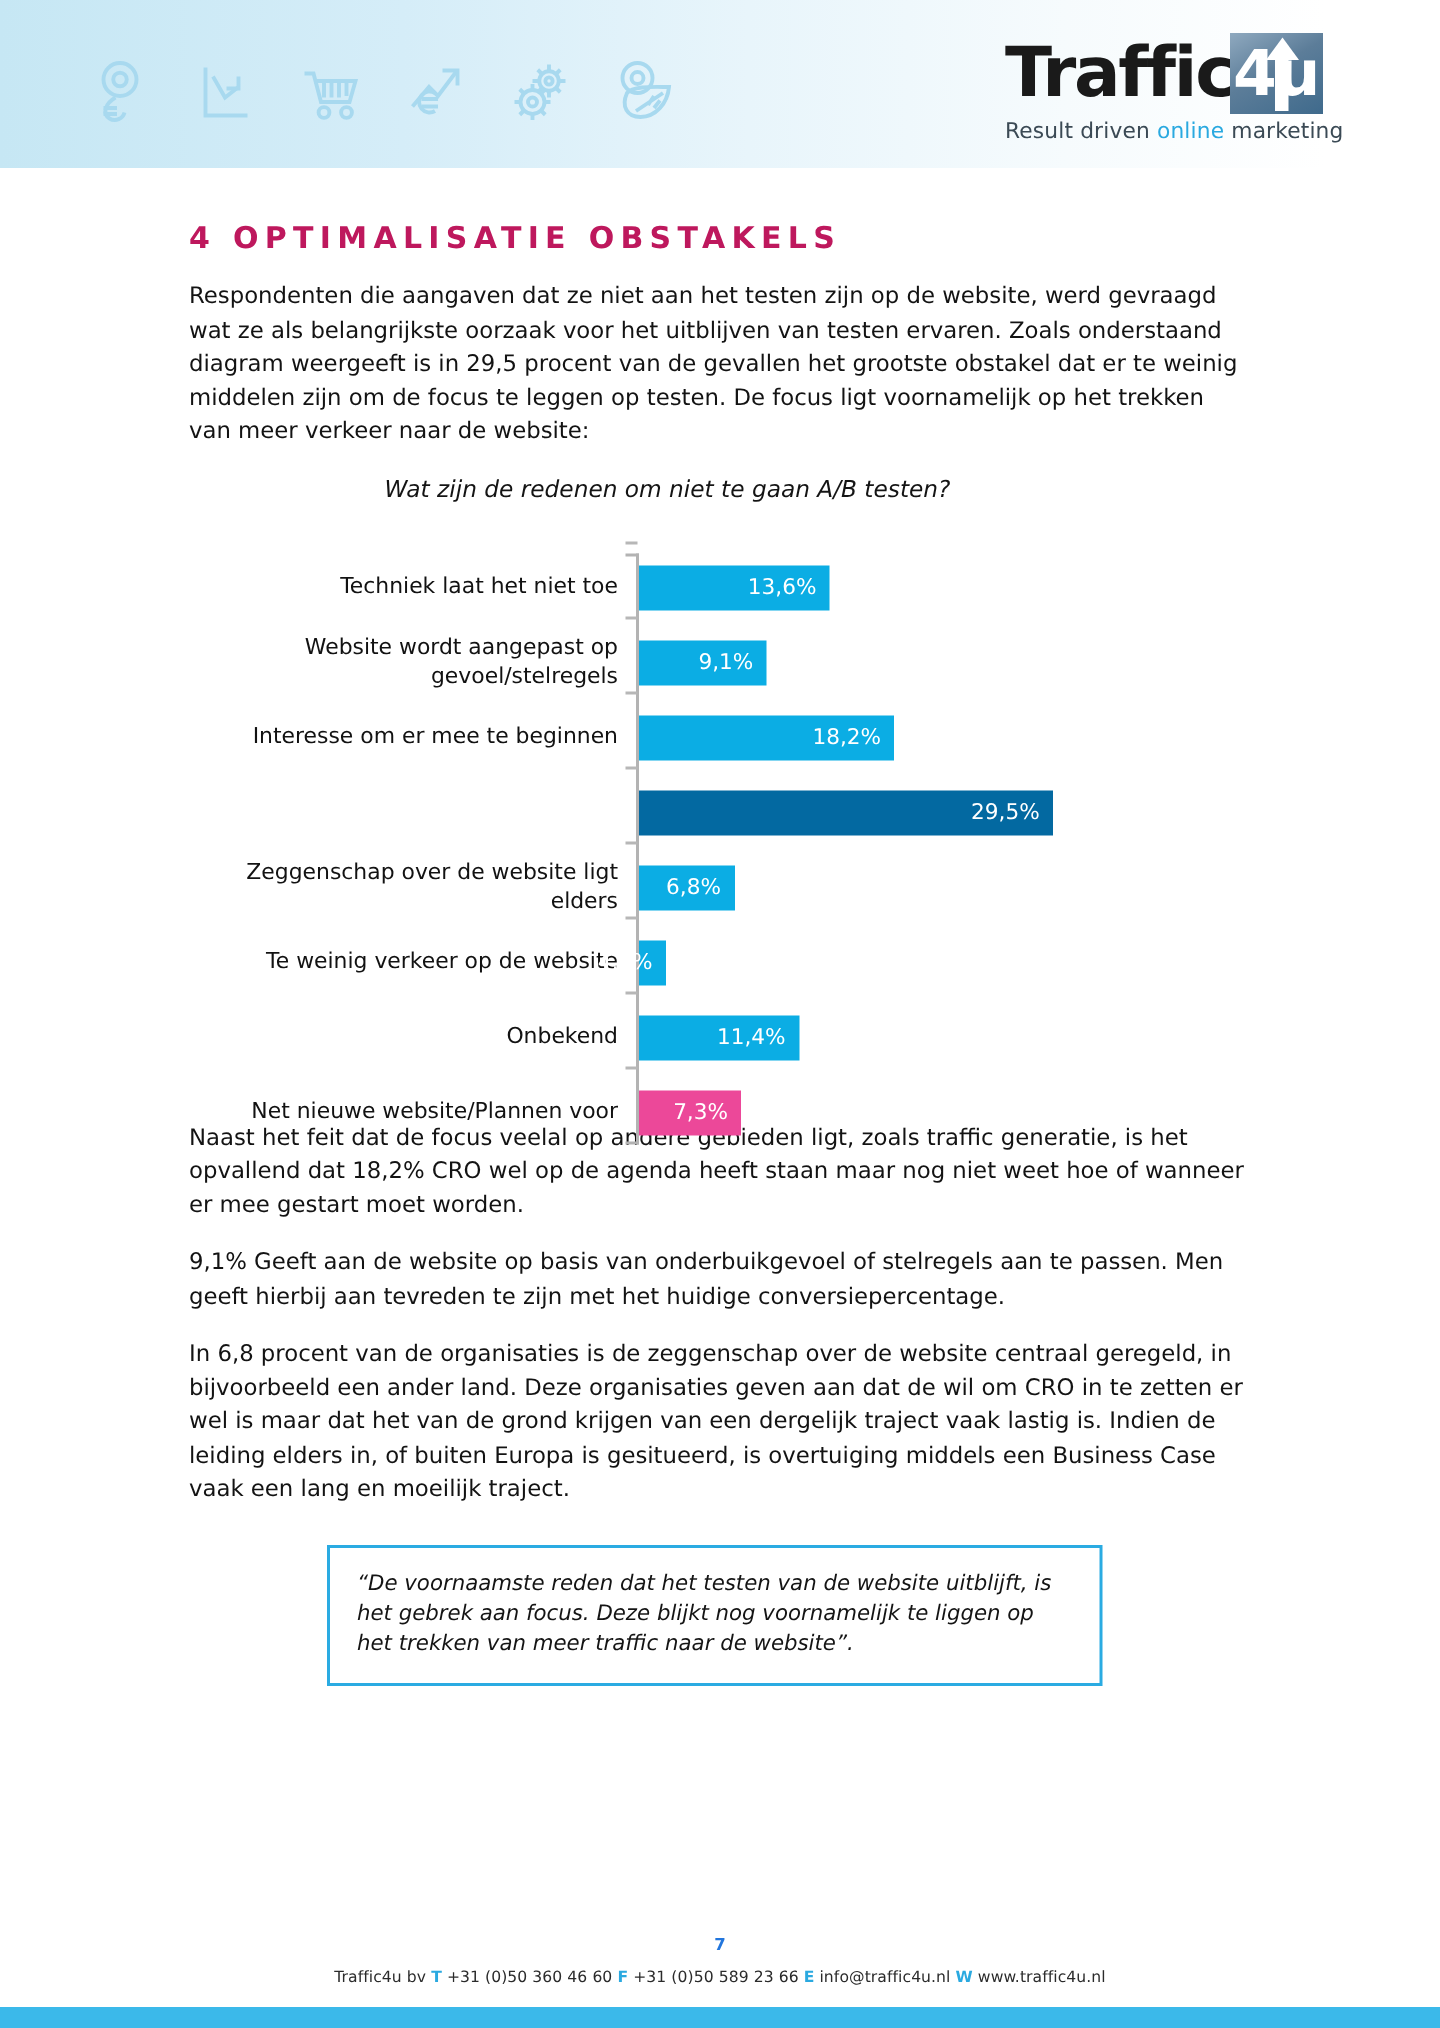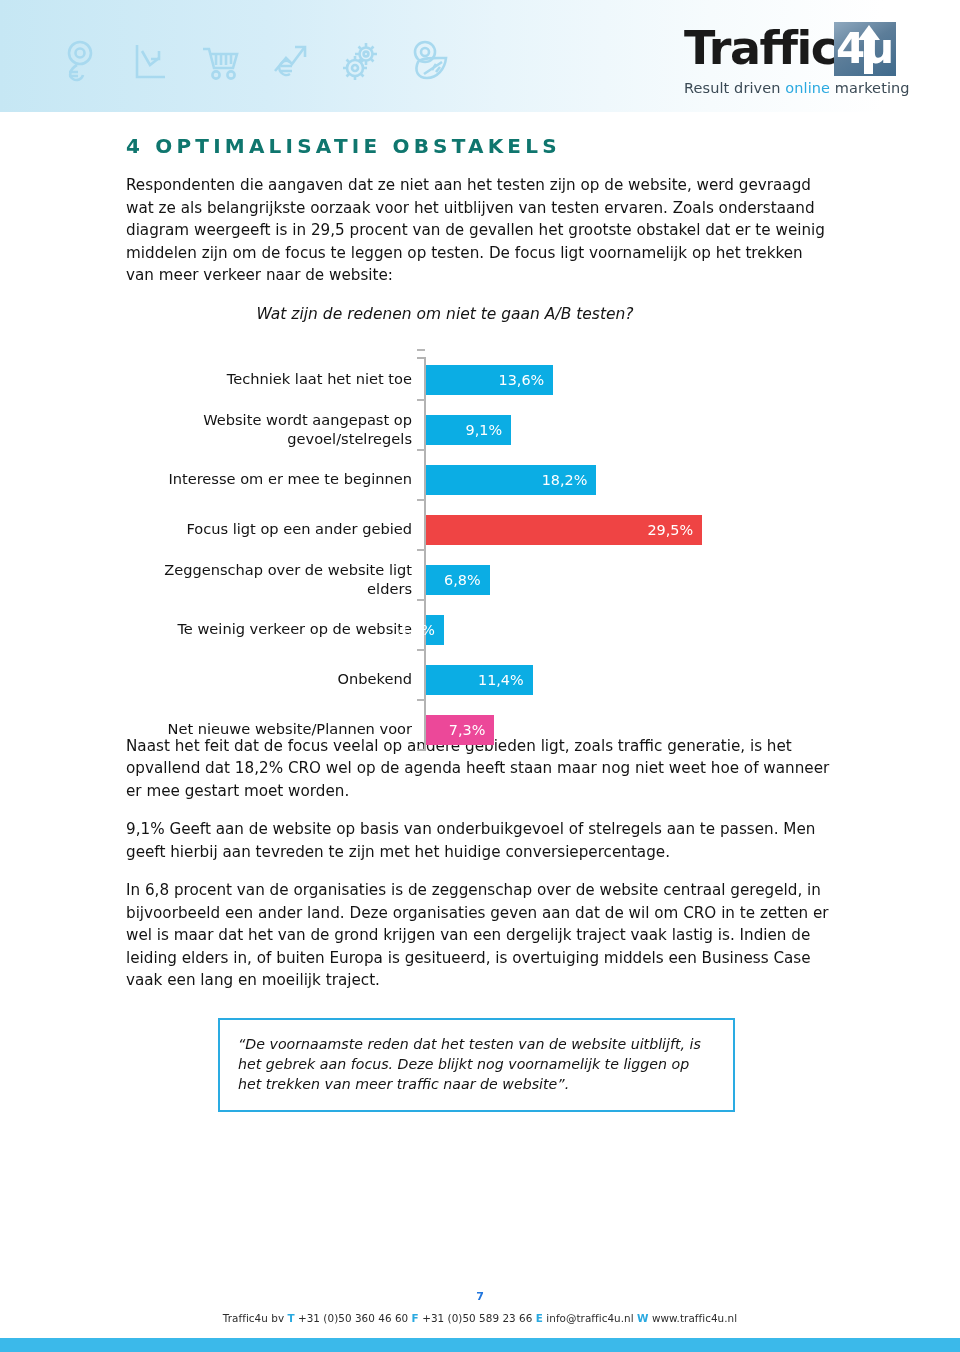--- a/index.html
+++ b/index.html
@@ -28,21 +28,21 @@
     left: 58px; top: 38px;
     display: flex;
     gap: 26px;
     align-items: center;
   }
   .hicon { width: 44px; height: 46px; display: block; }
   .hicon svg { display:block; }
 
   .logo-wrap {
     position: absolute;
-    right: 64px; top: 22px;
+    right: 78px; top: 22px;
     width: 212px;
     text-align: left;
   }
   .logo-row {
     display: flex;
     align-items: flex-start;
     height: 54px;
   }
   .logo-word {
     font-family: "DejaVu Sans", sans-serif;
@@ -92,25 +92,25 @@
   }
   .logo-tag .hl { color: #2aa9e0; }
 
   
   .content {
     position: absolute;
     left: 126px; top: 130px;
     width: 708px;
   }
   .page-title {
-    color: #0f766e;
+    color: #be185d;
     font-size: 20px;
     font-weight: bold;
     letter-spacing: 4.2px;
-    margin: 4px 0 16px 0;
+    margin: 16px 0 16px 0;
   }
   p.body {
     font-size: 15.2px;
     line-height: 22.5px;
     margin: 0 0 16px 0;
     color: #131313;
   }
 
   
   .chart {
@@ -333,22 +333,21 @@
           </div>
           <div class="row" style="top: 98px;">
             <div class="tick"></div>
             <div class="cat-label">Interesse om er mee te beginnen</div>
             <div class="bar" style="width: 170.352px; background: rgb(11, 173, 228);">
               <span class="val" style="color: rgb(255, 255, 255);">18,2%</span>
             </div>
           </div>
           <div class="row" style="top: 148px;">
             <div class="tick"></div>
-            <div class="cat-label">Focus ligt op een ander gebied</div>
-            <div class="bar" style="width: 276.12px; background: #ef4444;">
+            <div class="bar" style="width: 276.12px; background: #0369a1;">
               <span class="val" style="color: rgb(255, 255, 255);">29,5%</span>
             </div>
           </div>
           <div class="row" style="top: 198px;">
             <div class="tick"></div>
             <div class="cat-label">Zeggenschap over de website ligt elders</div>
             <div class="bar" style="width: 63.648px; background: rgb(11, 173, 228);">
               <span class="val" style="color: rgb(255, 255, 255);">6,8%</span>
             </div>
           </div>

